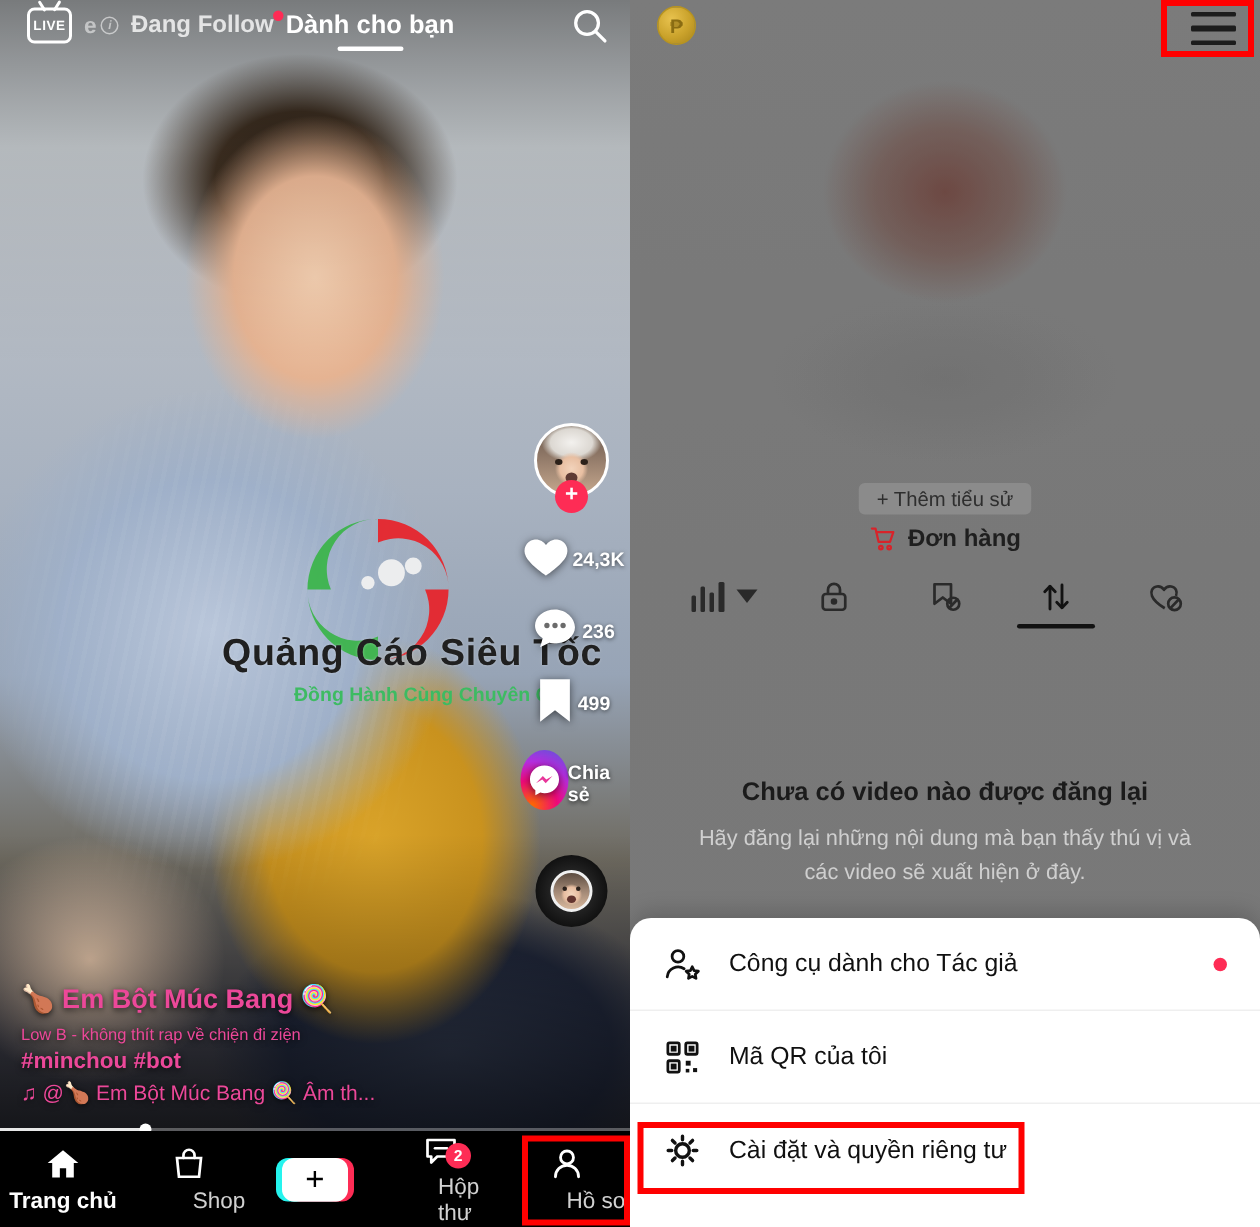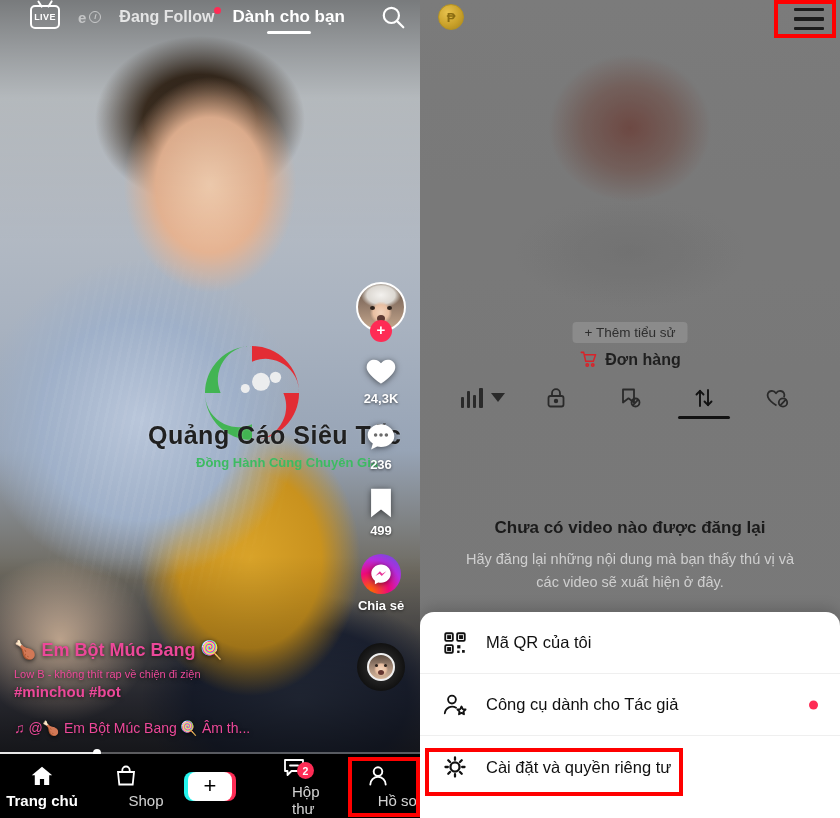--- a/index.html
+++ b/index.html
@@ -38,22 +38,22 @@
   }
   .vignette {
     position: absolute; inset: 0; pointer-events: none;
     background:
       linear-gradient(180deg, rgba(0,0,0,.42) 0%, rgba(0,0,0,.06) 12%, rgba(0,0,0,0) 30%),
       linear-gradient(0deg, rgba(0,0,0,.72) 0%, rgba(0,0,0,.35) 14%, rgba(0,0,0,0) 32%);
   }
 
   
   .feed-top {
-    position: absolute; top: 0; left: 16px; right: 0; height: 34px;
-    display: flex; align-items: center; gap: 18px; padding: 0 14px;
+    position: absolute; top: 0; left: 4px; right: 0; height: 34px;
+    display: flex; align-items: center; gap: 8px; padding: 0 14px;
     z-index: 6;
   }
   .live-badge {
     position: relative; width: 30px; height: 24px;
     border: 2.3px solid #fff; border-radius: 5px;
     display: flex; align-items: center; justify-content: center;
     font-size: 9px; font-weight: 700; color: #fff; letter-spacing: .4px;
     flex: none;
   }
   .live-badge::before, .live-badge::after {
@@ -113,21 +113,21 @@
   .rail-avatar .pic .mouth {
     position: absolute; top: 33px; left: 50%; transform: translateX(-50%);
     width: 8px; height: 7px; border-radius: 50%; background: #5d3a33;
   }
   .rail-avatar .plus {
     position: absolute; bottom: -10px; left: 50%; transform: translateX(-50%);
     width: 22px; height: 22px; border-radius: 50%; background: #fe2c55;
     color: #fff; font-size: 15px; font-weight: 700; line-height: 20px; text-align: center;
   }
   .rail-item {
-    display: flex; flex-direction: column; align-items: center;
+    display: flex; flex-direction: row; align-items: center;
     margin-bottom: 14px; color: #fff;
   }
   .rail-item .cnt {
     margin-top: 3px; font-size: 13px; font-weight: 700; color: #fff;
     text-shadow: 0 1px 3px rgba(0,0,0,.6);
   }
   .rail-item svg { filter: drop-shadow(0 1px 3px rgba(0,0,0,.55)); }
   .share-btn { margin-top: 2px; }
   .msgr {
     width: 40px; height: 40px; border-radius: 50%;
@@ -174,21 +174,21 @@
   }
 
   
   .caption {
     position: absolute; left: 14px; bottom: 82px; width: 330px; z-index: 5;
     color: #ec4899; text-shadow: 0 1px 4px rgba(0,0,0,.75);
   }
   .cap-user { font-size: 18px; font-weight: 700; margin-bottom: 6px; }
   .cap-desc { font-size: 11px; line-height: 1.45; font-weight: 400; }
   .cap-tags { font-size: 15px; font-weight: 700; }
-  .cap-music { margin-top: 20px; font-size: 14px; display: flex; align-items: center; gap: 5px; white-space: nowrap; }
+  .cap-music { margin-top: 4px; font-size: 14px; display: flex; align-items: center; gap: 5px; white-space: nowrap; }
 
   
   .progress {
     position: absolute; left: 0; right: 0; bottom: 64px; height: 2px;
     background: rgba(255,255,255,.3); z-index: 6;
   }
   .progress .fill { height: 100%; width: 23%; background: rgba(255,255,255,.85); }
   .progress .knob {
     position: absolute; left: 23%; top: 50%; transform: translate(-50%,-50%);
     width: 8px; height: 8px; border-radius: 50%; background: #fff;
@@ -522,45 +522,45 @@
             <line x1="15.3" y1="19.4" x2="20.8" y2="13.7" stroke-linecap="round"></line>
         </svg>
       </div>
     </div>
 
     <div class="empty-title">Chưa có video nào được đăng lại</div>
     <div class="empty-sub">Hãy đăng lại những nội dung mà bạn thấy thú vị và các video sẽ xuất hiện ở đây.</div>
 
     <div class="sheet">
       <div class="sheet-row">
+        <svg width="26" height="26" viewBox="0 0 24 24" fill="none" stroke="#111111" stroke-width="1.7" stroke-linecap="round" stroke-linejoin="round">
+          <circle cx="9.2" cy="7" r="3.6"></circle>
+            <path d="M2.6 19.6a6.8 6.8 0 0 1 10.4-5"></path>
+          <path d="M18 13.4l1.15 2.35 2.6.38-1.88 1.83.44 2.58-2.31-1.22-2.31 1.22.44-2.58-1.88-1.83 2.6-.38z"></path>
+        </svg>
+        <span class="txt">Công cụ dành cho Tác giả</span>
+        <span class="reddot"></span>
+      </div>
+
+      <div class="sheet-row">
         <svg width="26" height="26" viewBox="0 0 24 24" fill="none" stroke="#111111" stroke-width="1.7">
           <rect x="3" y="3" width="7" height="7" rx="1"></rect>
             <rect x="5.6" y="5.6" width="1.9" height="1.9" fill="#111"></rect>
           <rect x="14" y="3" width="7" height="7" rx="1"></rect>
             <rect x="16.6" y="5.6" width="1.9" height="1.9" fill="#111"></rect>
           <rect x="3" y="14" width="7" height="7" rx="1"></rect>
             <rect x="5.6" y="16.6" width="1.9" height="1.9" fill="#111"></rect>
           <rect x="14" y="14" width="3" height="3" fill="#111" stroke="none"></rect>
           <rect x="18.5" y="18.5" width="2.5" height="2.5" fill="#111" stroke="none"></rect>
           <rect x="14" y="19" width="2.2" height="2.2" fill="#111" stroke="none"></rect>
         </svg>
         <span class="txt">Mã QR của tôi</span>
       </div>
 
       <div class="sheet-row">
-        <svg width="26" height="26" viewBox="0 0 24 24" fill="none" stroke="#111111" stroke-width="1.7" stroke-linecap="round" stroke-linejoin="round">
-          <circle cx="9.2" cy="7" r="3.6"></circle>
-            <path d="M2.6 19.6a6.8 6.8 0 0 1 10.4-5"></path>
-          <path d="M18 13.4l1.15 2.35 2.6.38-1.88 1.83.44 2.58-2.31-1.22-2.31 1.22.44-2.58-1.88-1.83 2.6-.38z"></path>
-        </svg>
-        <span class="txt">Công cụ dành cho Tác giả</span>
-        <span class="reddot"></span>
-      </div>
-
-      <div class="sheet-row">
         <svg width="26" height="26" viewBox="0 0 24 24" fill="none" stroke="#111111" stroke-width="2.1">
           <circle cx="12" cy="12" r="4.2"></circle>
           <path d="M12 3.2v2.2M12 18.6v2.2M3.2 12h2.2M18.6 12h2.2M5.8 5.8l1.6 1.6M16.6 16.6l1.6 1.6M18.2 5.8l-1.6 1.6M7.4 16.6l-1.6 1.6" stroke-linecap="round"></path>
         </svg>
         <span class="txt">Cài đặt và quyền riêng tư</span>
       </div>
     </div>
   </div>
 
   <div class="hl-box hl-profile" style="border-color: rgb(255, 0, 0);"></div>

